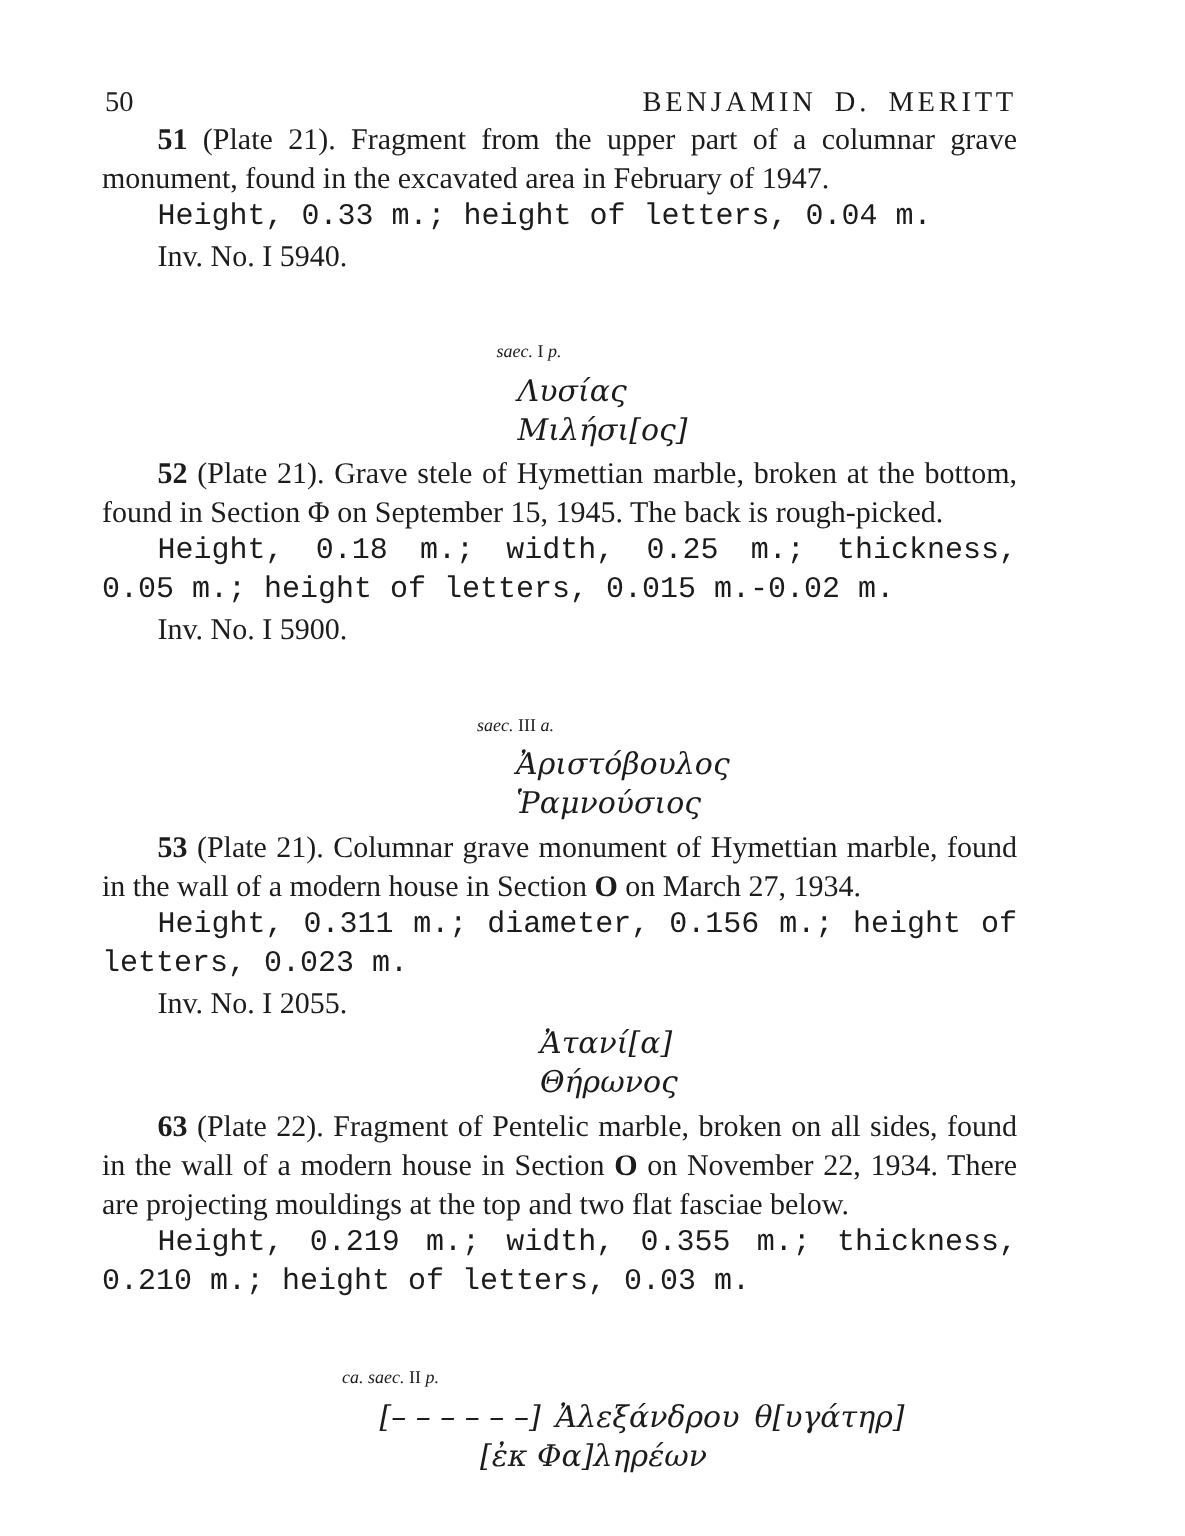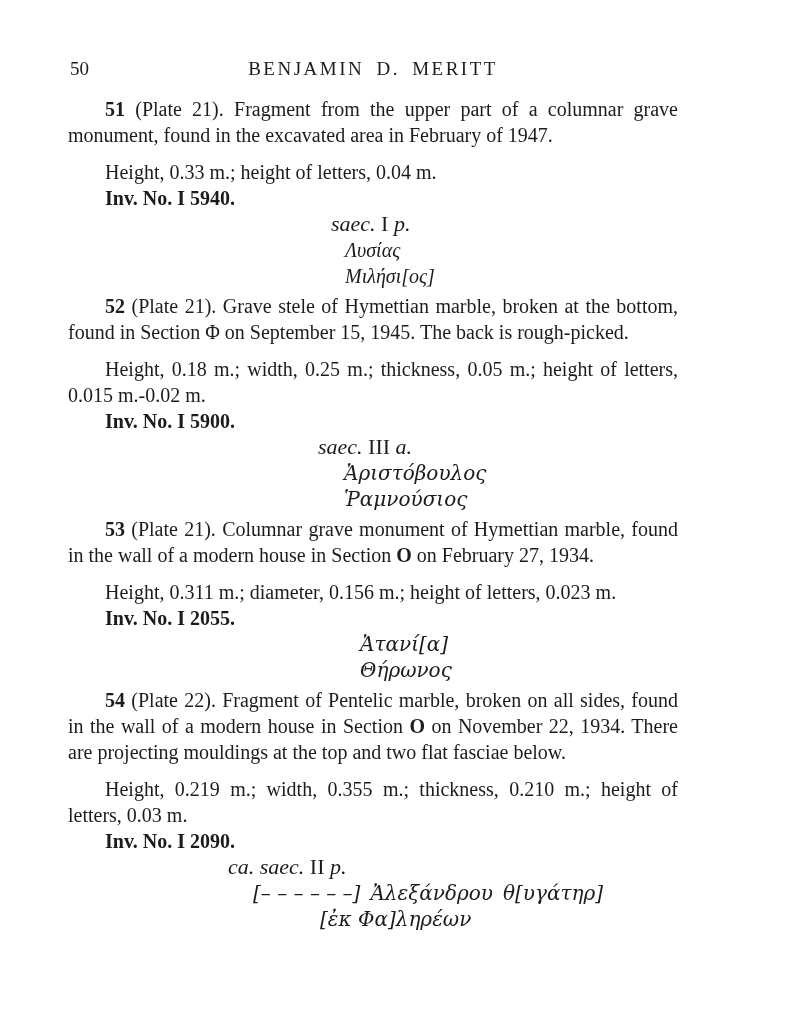--- a/index.html
+++ b/index.html
@@ -11,40 +11,40 @@
     background: #ffffff;
     color: #1c1c1c;
     font-family: "Liberation Serif", "DejaVu Serif", serif;
     font-size: 20px;
     line-height: 26px;
     padding: 58px 53px 0 68px;
     overflow: hidden;
   }
   .pagehead { position: relative; height: 22px; font-size: 19px; line-height: 22px; }
   .pageno { position: absolute; left: 2px; top: 0; }
-  .running { display: block; text-align: center; letter-spacing: 2.5px; word-spacing: 5px; }
+  .running { display: block; text-align: right; letter-spacing: 2.5px; word-spacing: 5px; }
   p { margin: 0; }
   .para { margin-top: 4px; text-indent: 37px; text-align: justify; }
-  .para.first { margin-top: 16px; }
-  .dims { margin-top: 11px; text-indent: 37px; text-align: justify; }
-  .inv  { margin-top: 0; text-indent: 37px; font-weight: bold; }
+  .para.first { margin-top: 0; }
+  .dims { margin-top: 0; text-indent: 37px; text-align: justify; font-family: Liberation Mono, monospace; }
+  .inv  { margin-top: 0; text-indent: 37px; }
   .note { margin-top: 2px; text-indent: 37px; }
   .num { font-weight: bold; }
   .sec { font-weight: bold; }
-  .date { font-size: 22px; line-height: 26px; }
+  .date { font-size: 12px; line-height: 26px; margin-top: 37px; }
   .date i { font-style: italic; }
   .date .rn { font-style: normal; }
   .greek {
     font-family: "DejaVu Serif", serif;
     font-style: italic;
     font-size: 20px;
     line-height: 26px;
   }
   
-  .e51d { margin-left: 263px; } .e51g { margin-left: 277px; font-family: Liberation Serif, serif; }
+  .e51d { margin-left: 263px; } .e51g { margin-left: 277px; }
   .e52d { margin-left: 250px; } .e52g { margin-left: 276px; }
   .e53d { margin-left: 262px; } .e53g { margin-left: 292px; }
   .e54d { margin-left: 160px; } .e54g1 { margin-left: 185px; } .e54g2 { margin-left: 252px; }
 </style>
 </head>
 <body>
 
 <div class="page">
 
   <header class="pagehead">
@@ -64,29 +64,28 @@
   <section>
     <p class="para"><b class="num">52</b><span> (Plate 21). Grave stele of Hymettian marble, broken at the bottom, found in Section Φ on September 15, 1945. The back is rough-picked.</span></p>
     <p class="dims">Height, 0.18 m.; width, 0.25 m.; thickness, 0.05 m.; height of letters, 0.015 m.-0.02 m.</p>
     <p class="inv">Inv. No. I 5900.</p>
     <div class="date e52d"><i>saec.</i> <span class="rn">III</span> <i>a.</i></div>
     <div class="greek e52g">Ἀριστόβουλος</div>
     <div class="greek e52g">Ῥαμνούσιος</div>
   </section>
 
   <section>
-    <p class="para"><b class="num">53</b><span> (Plate 21). Columnar grave monument of Hymettian marble, found in the wall of a modern house in Section </span><b class="sec">O</b><span> on February 27, 1934.</span></p>
+    <p class="para"><b class="num">53</b><span> (Plate 21). Columnar grave monument of Hymettian marble, found in the wall of a modern house in Section </span><b class="sec">O</b><span> on March 27, 1934.</span></p>
     <p class="dims">Height, 0.311 m.; diameter, 0.156 m.; height of letters, 0.023 m.</p>
     <p class="inv">Inv. No. I 2055.</p>
     <div class="greek e53g">Ἀτανί[α]</div>
     <div class="greek e53g">Θήρωνος</div>
   </section>
 
   <section>
-    <p class="para"><b class="num">54</b><span> (Plate 22). Fragment of Pentelic marble, broken on all sides, found in the wall of a modern house in Section </span><b class="sec">O</b><span> on November 22, 1934. There are projecting mouldings at the top and two flat fasciae below.</span></p>
+    <p class="para"><b class="num">63</b><span> (Plate 22). Fragment of Pentelic marble, broken on all sides, found in the wall of a modern house in Section </span><b class="sec">O</b><span> on November 22, 1934. There are projecting mouldings at the top and two flat fasciae below.</span></p>
     <p class="dims">Height, 0.219 m.; width, 0.355 m.; thickness, 0.210 m.; height of letters, 0.03 m.</p>
-    <p class="inv">Inv. No. I 2090.</p>
     <div class="date e54d"><i>ca. saec.</i> <span class="rn">II</span> <i>p.</i></div>
     <div class="greek e54g1">[– – – – – –] Ἀλεξάνδρου θ[υγάτηρ]</div>
     <div class="greek e54g2">[ἐκ Φα]ληρέων</div>
   </section>
 
 </div>
 
 </body></html>

